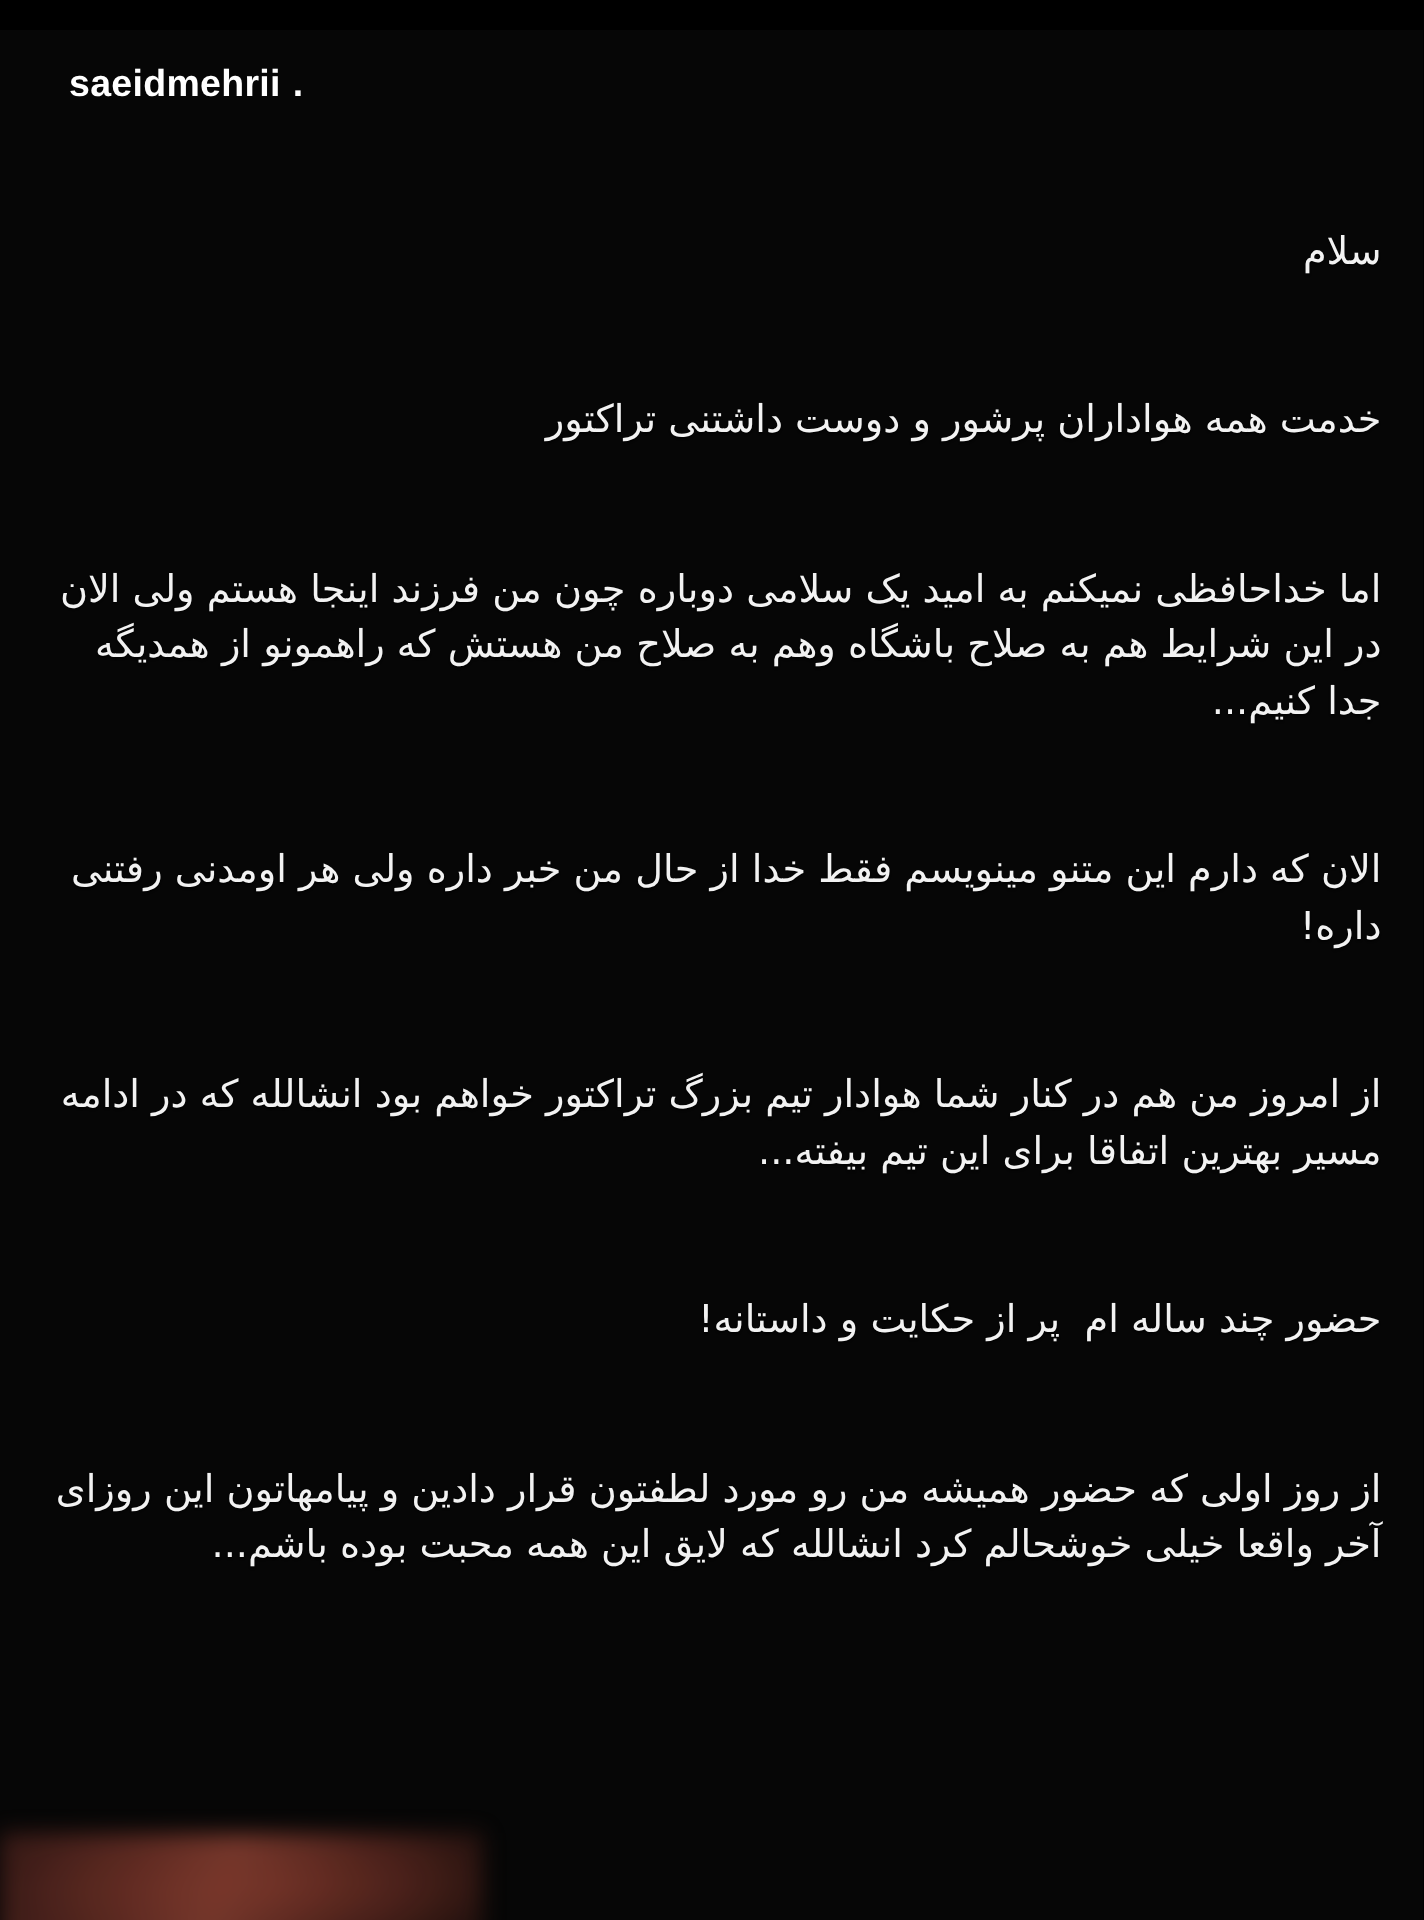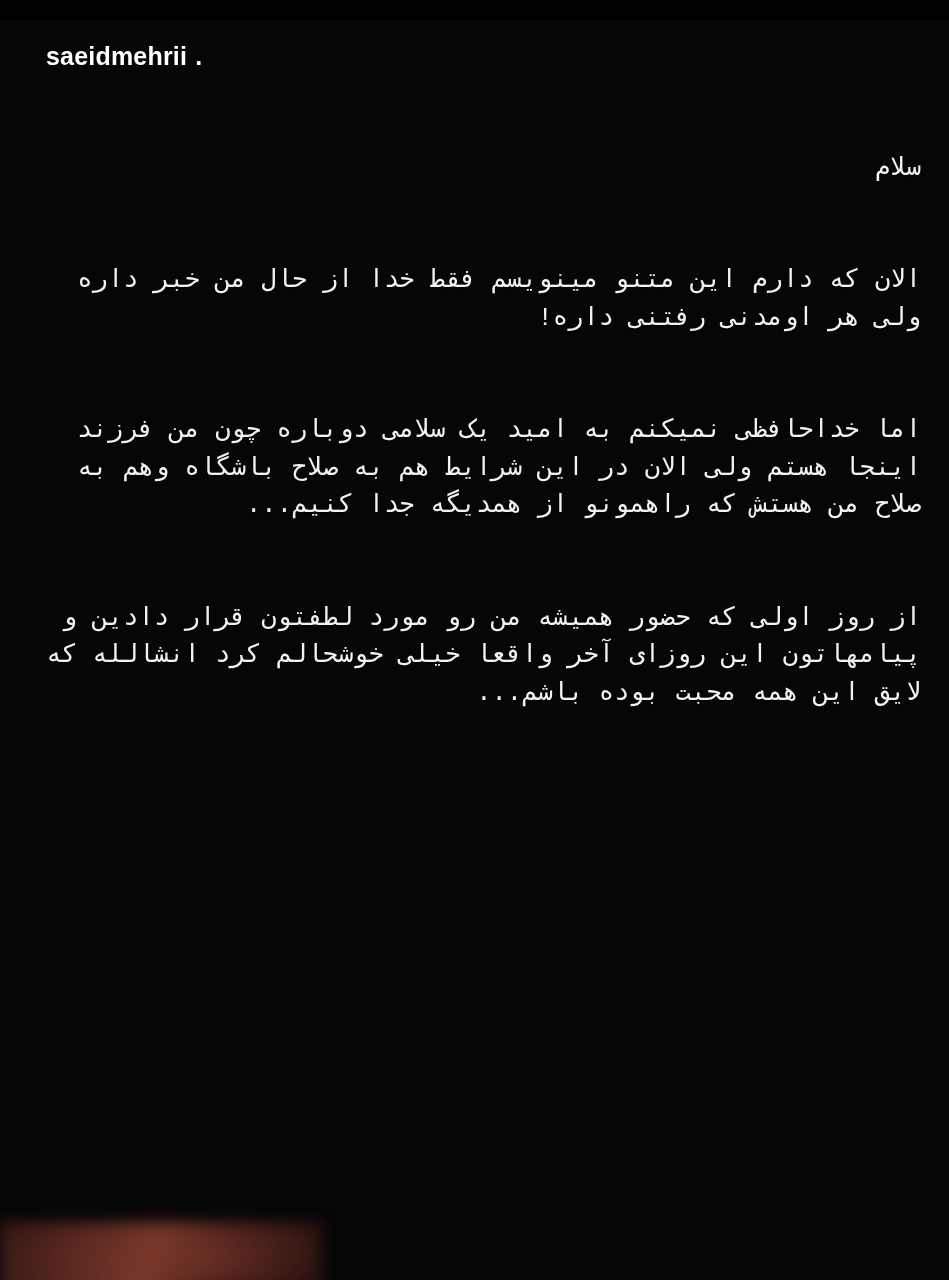--- a/index.html
+++ b/index.html
@@ -60,21 +60,20 @@
     font-family: "DejaVu Sans", sans-serif;
     font-size: 25.5px;
     line-height: 1.47;
     color: #f2f2f2;
     white-space: pre-wrap;
     word-wrap: break-word;
     text-shadow: 0 1px 1px rgba(0,0,0,0.6);
   }
   .caption-line {
     display: block;
-    font-family: Liberation Mono, monospace;
   }
   .blur-patch {
     position: absolute;
     left: 0;
     bottom: 0;
     width: 322px;
     height: 78px;
     background: linear-gradient(110deg, #3a1b17 0%, #5d2a22 28%, #7a3a2e 46%, #4a211b 70%, #20100d 100%);
     filter: blur(7px);
     opacity: 0.92;
@@ -91,22 +90,25 @@
 
 <div class="story-root">
 
   <div class="header">
     <span class="username">saeidmehrii</span>
     <span class="username-suffix">.</span>
   </div>
 
   <div class="caption-block">
     <span class="caption-line">سلام</span>
+    <span class="caption-line">خدمت همه هواداران پرشور و دوست داشتنی تراکتور</span>
+    <span class="caption-line">اما خداحافظی نمیکنم به امید یک سلامی دوباره چون من فرزند اینجا هستم ولی الان در این شرایط هم به صلاح باشگاه وهم به صلاح من هستش که راهمونو از همدیگه جدا کنیم...</span>
     <span class="caption-line">الان که دارم این متنو مینویسم فقط خدا از حال من خبر داره ولی هر اومدنی رفتنی داره!</span>
-    <span class="caption-line">اما خداحافظی نمیکنم به امید یک سلامی دوباره چون من فرزند اینجا هستم ولی الان در این شرایط هم به صلاح باشگاه وهم به صلاح من هستش که راهمونو از همدیگه جدا کنیم...</span>
+    <span class="caption-line">از امروز من هم در کنار شما هوادار تیم بزرگ تراکتور خواهم بود انشالله که در ادامه مسیر بهترین اتفاقا برای این تیم بیفته...</span>
+    <span class="caption-line">حضور چند ساله ام  پر از حکایت و داستانه!</span>
     <span class="caption-line">از روز اولی که حضور همیشه من رو مورد لطفتون قرار دادین و پیامهاتون این روزای آخر واقعا خیلی خوشحالم کرد انشالله که لایق این همه محبت بوده باشم...</span>
     
     
     
     
     
     
     
     
   </div>

